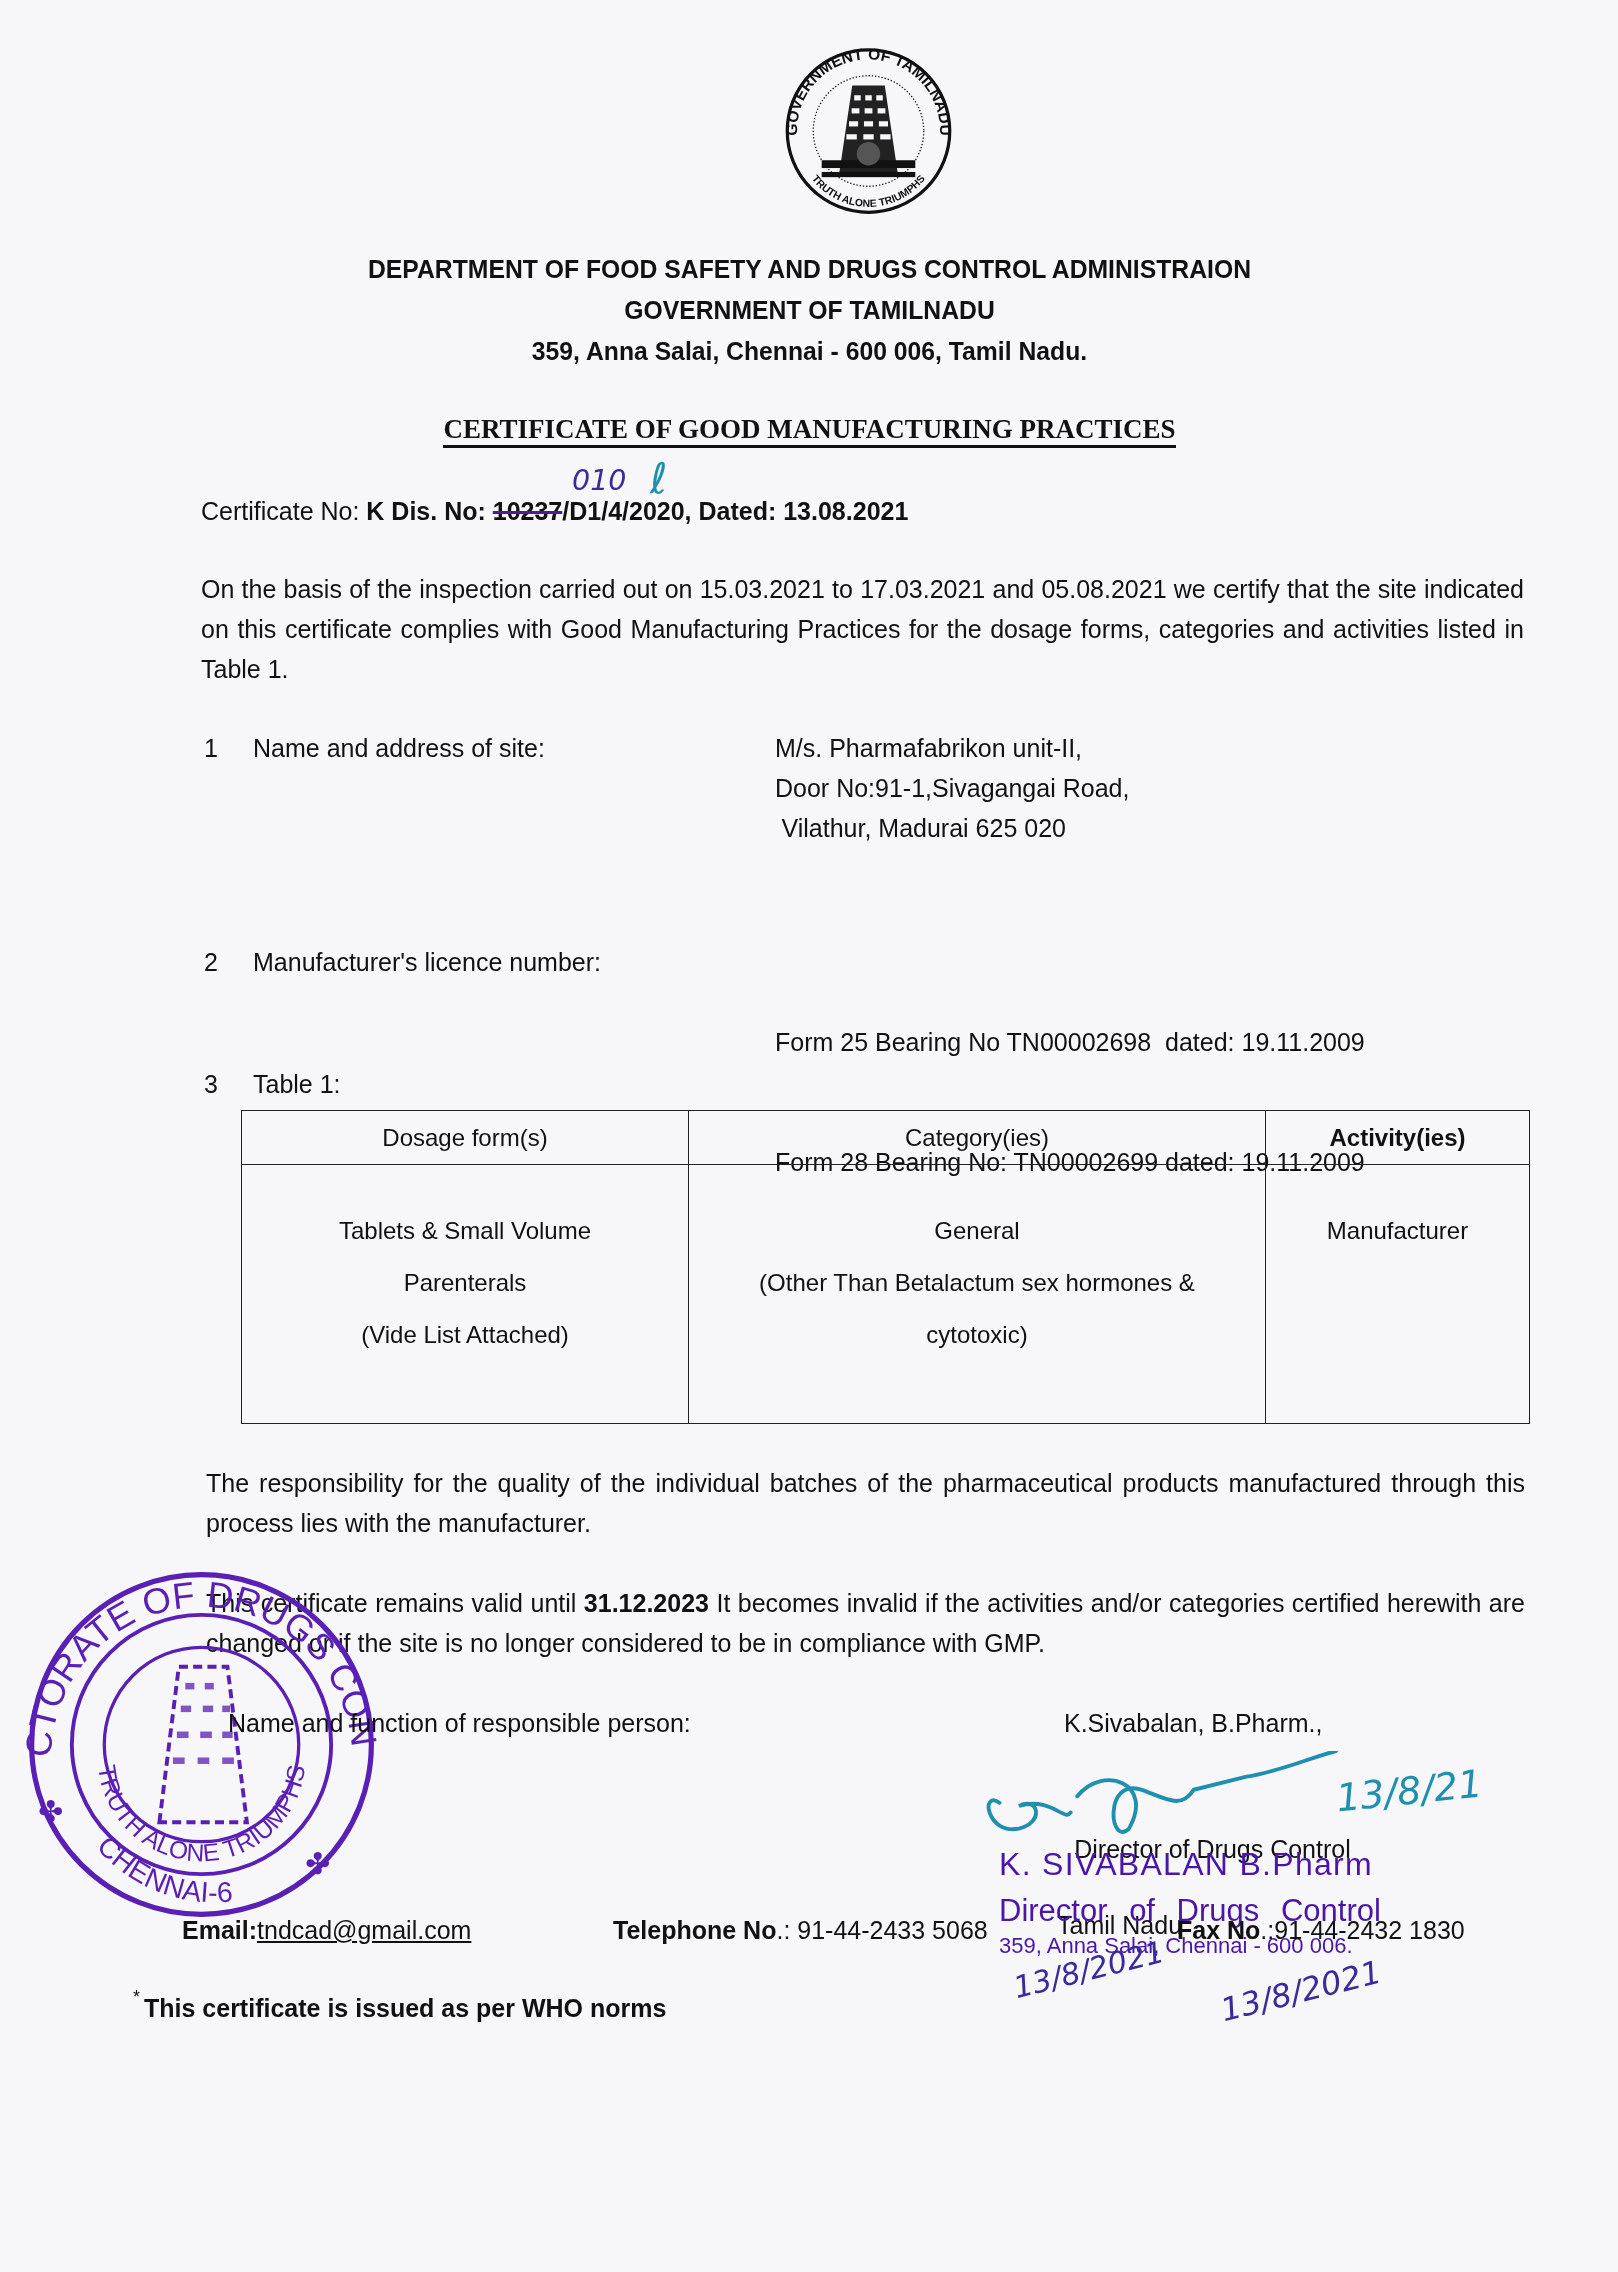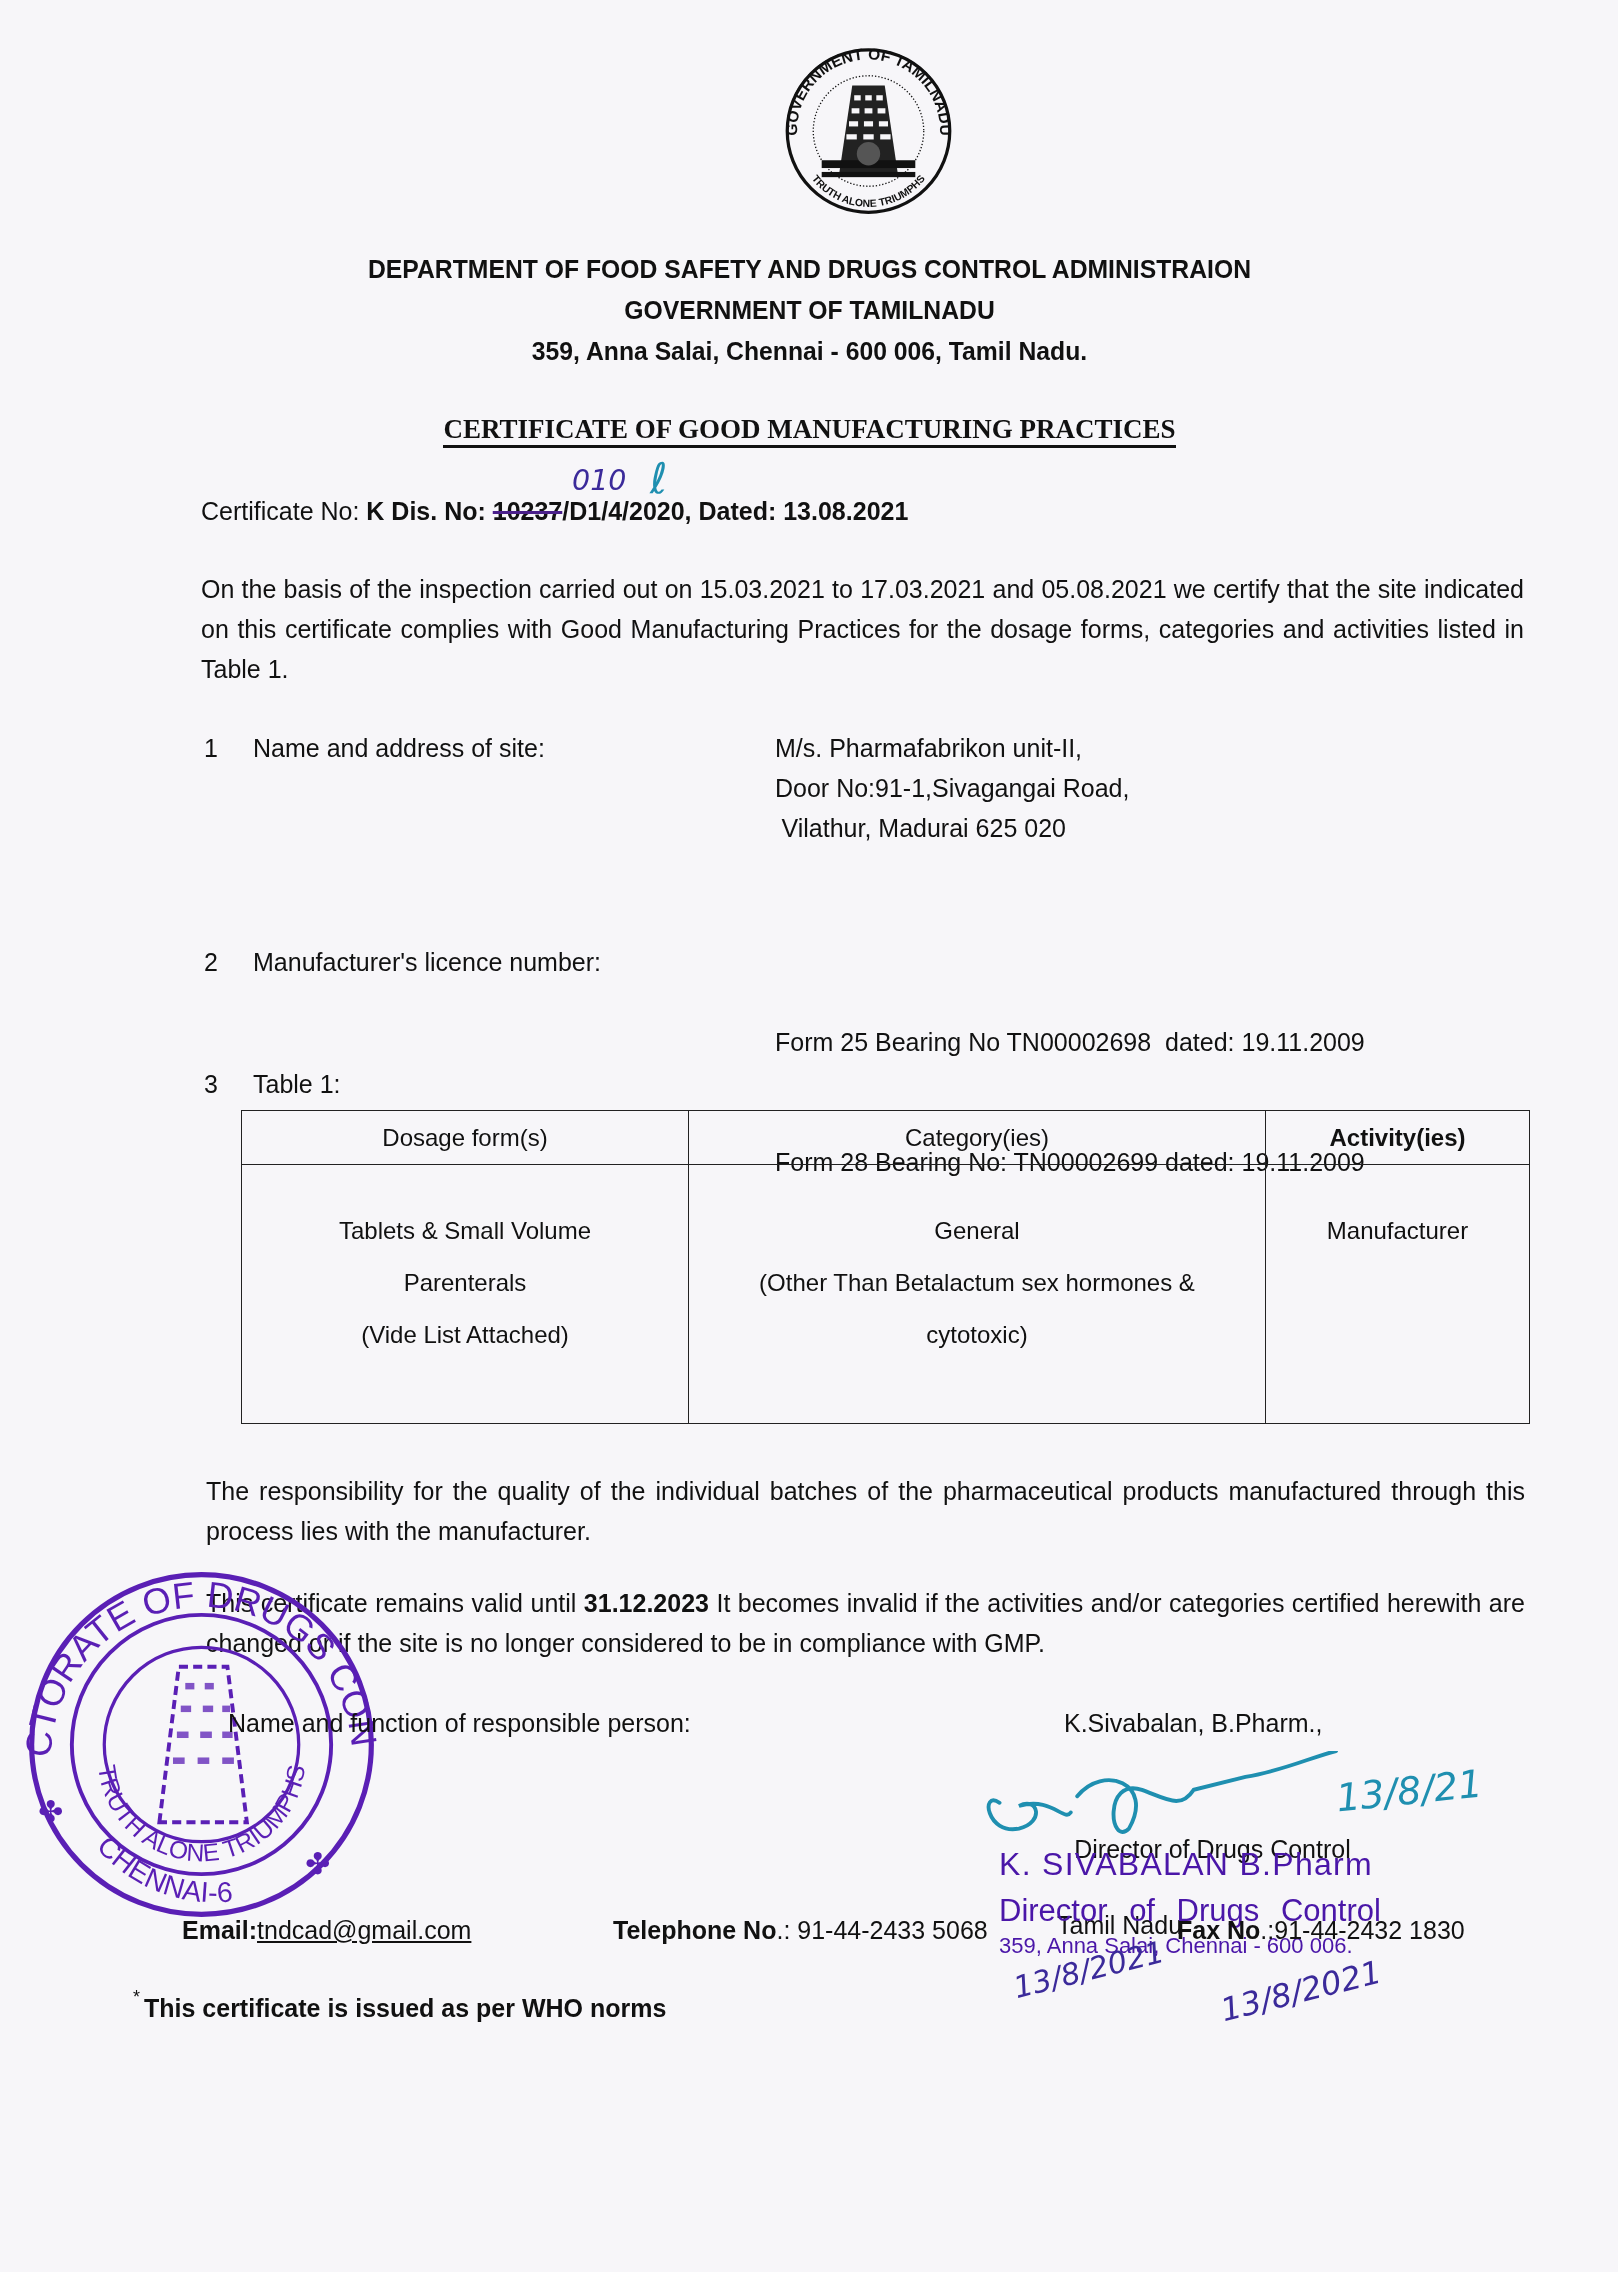--- a/index.html
+++ b/index.html
@@ -115,21 +115,21 @@
       <div>(Other Than Betalactum sex hormones &amp;</div>
       <div>cytotoxic)</div>
     </td>
     <td style="padding-top:40px; line-height:52px;">
       <div>Manufacturer</div>
     </td>
   </tr>
 </tbody>
   </table>
 
-<div class="abs body just" style="left:206px; top:1463px; width:1319px;margin-top:8px;">The responsibility for the quality of the individual batches of the pharmaceutical products manufactured through this process lies with the manufacturer.</div>
+<div class="abs body just" style="left:206px; top:1463px; width:1319px;">The responsibility for the quality of the individual batches of the pharmaceutical products manufactured through this process lies with the manufacturer.</div>
 
 <div class="abs body just" style="left:206px; top:1583px; width:1319px;">
   <span>This certificate remains valid until </span><span class="bold">31.12.2023</span><span> It becomes invalid if the activities and/or categories certified herewith are changed or if the site is no longer considered to be in compliance with GMP.</span>
 </div>
 
 <div class="abs" style="left:19.5px; top:1563px; width:363px; height:363px;">
   <svg width="363" height="363" viewBox="0 0 560 560">
     <circle cx="280" cy="280" r="262" fill="none" stroke="#5a1fb5" stroke-width="8"></circle>
     <circle cx="280" cy="280" r="200" fill="none" stroke="#5a1fb5" stroke-width="6"></circle>
     <circle cx="280" cy="280" r="150" fill="none" stroke="#5a1fb5" stroke-width="5"></circle>

